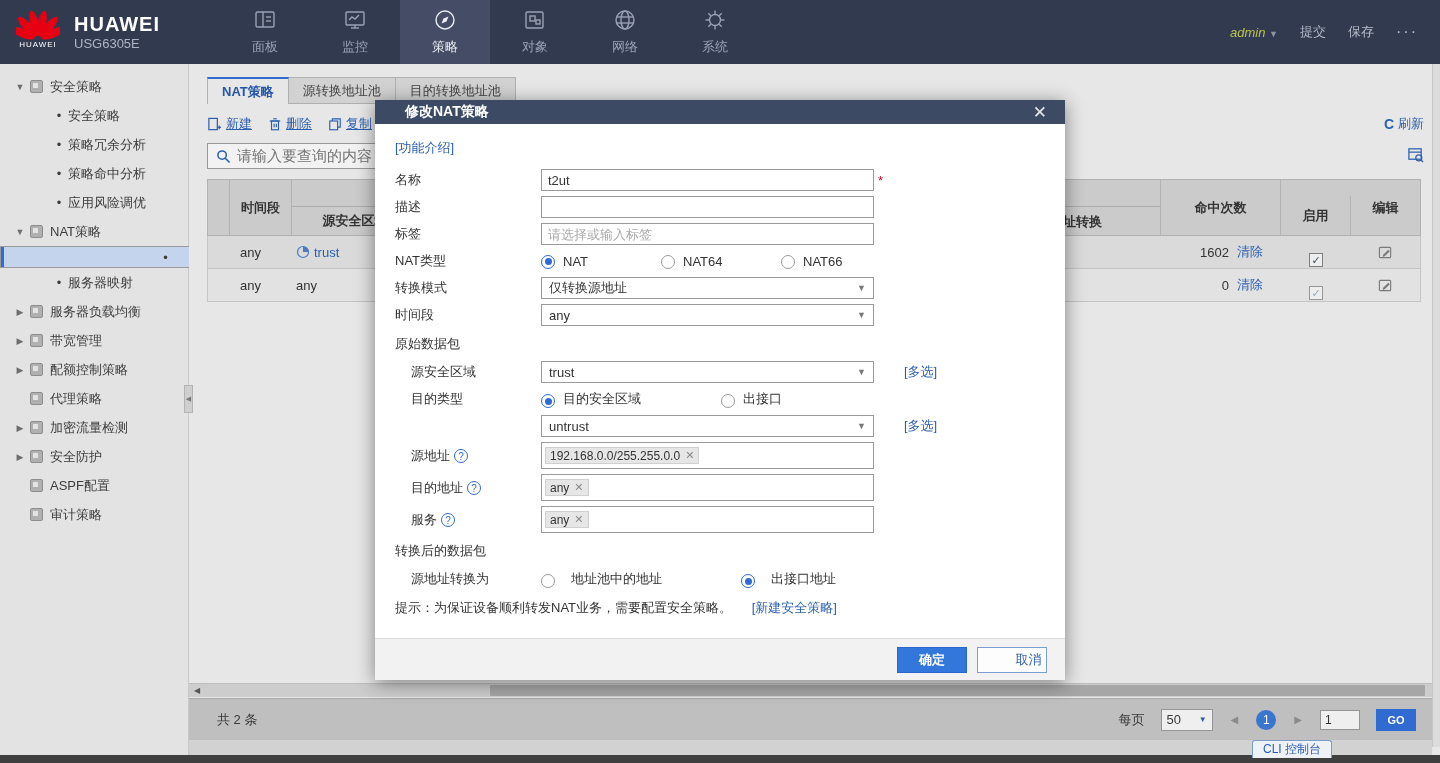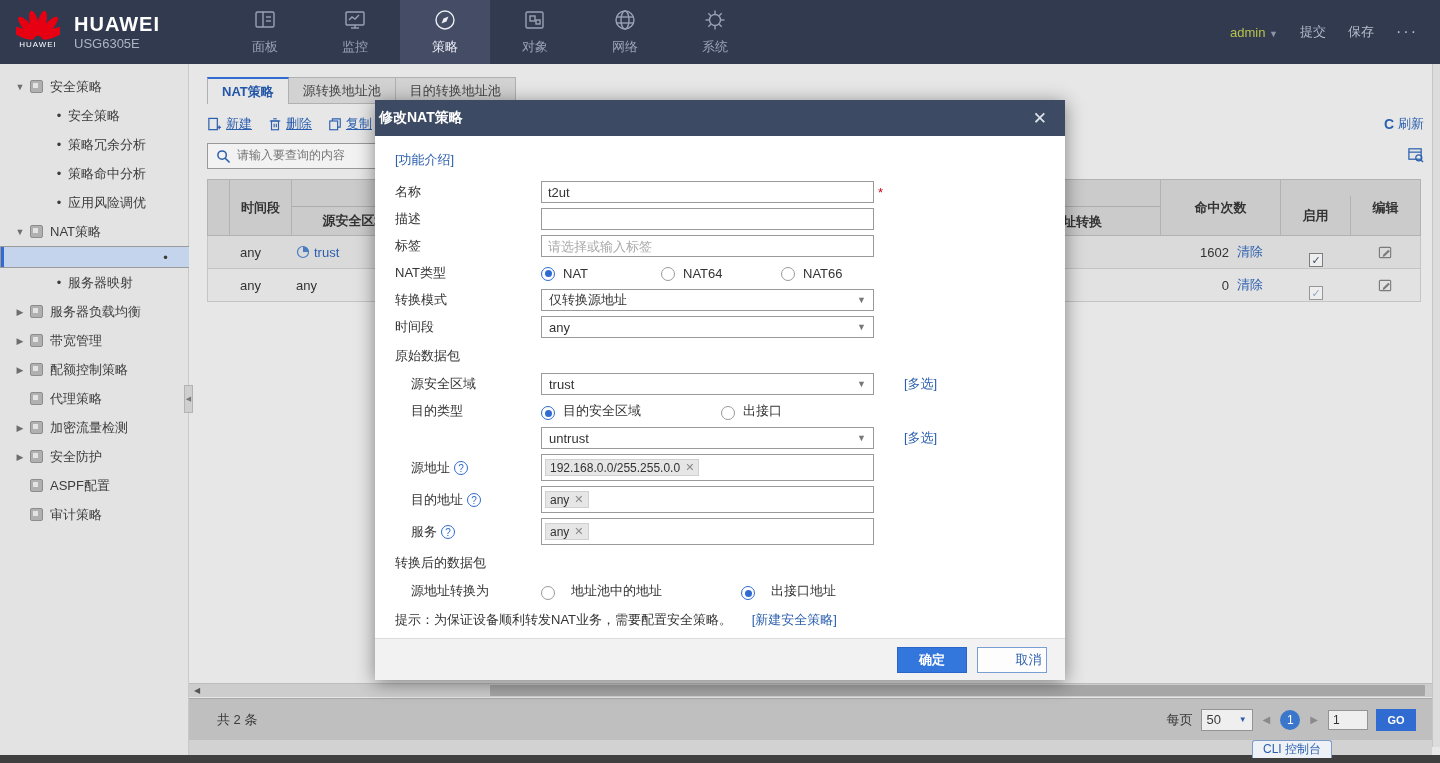--- a/index.html
+++ b/index.html
@@ -12,21 +12,21 @@
   .logo { width:52px; height:48px; display:flex; flex-direction:column; align-items:center; }
   .logo small { color:#fff; font-size:8px; letter-spacing:1px; margin-top:-2px; }
   .brand-text .bn { color:#fff; font-size:20px; font-weight:bold; letter-spacing:1px; }
   .brand-text .bm { color:#aeb4c4; font-size:13px; }
   .nav { display:flex; height:64px; }
   .nav-item { width:90px; height:64px; display:flex; flex-direction:column; align-items:center; justify-content:center; gap:3px; color:#9aa1b4; font-size:13px; cursor:pointer; }
   .nav-item svg { stroke:#9aa1b4; }
   .nav-item.active { background:#454d66; color:#eceef4; }
   .nav-item.active svg { stroke:#eceef4; }
   .top-right { margin-left:auto; display:flex; align-items:center; gap:22px; padding-right:22px; color:#b7bccb; font-size:13px; }
-  .top-user { color:#b8c24d; cursor:pointer; }
+  .top-user { color:#b8c24d; cursor:pointer;font-style:italic; }
   .top-user .car { color:#8d94a8; font-size:9px; }
   .top-link { cursor:pointer; }
   .top-more { font-size:16px; letter-spacing:2px; cursor:pointer; }
 
   
   .sidebar { position:absolute; top:64px; left:0; width:189px; height:691px; background:#e3e3e3; border-right:1px solid #c9c9c9; padding-top:8px; font-size:13px; color:#3c3c3c; }
   .side-item { display:flex; align-items:center; height:29px; cursor:pointer; position:relative; }
   .side-item .tri { width:12px; font-size:9px; color:#6e6e6e; text-align:center; margin-left:14px; }
   .side-item.leaf .tri { visibility:hidden; }
   .gicon { width:13px; height:13px; border:1px solid #8d8d8d; border-radius:2px; background:#b0b0b0; margin:0 7px 0 4px; position:relative; flex:none; }
@@ -47,21 +47,21 @@
   .tab:first-child { border-left:1px solid #b0b0b0; }
   .tab.active { background:#e7e7e7; border-top:2px solid #2f6bd0; border-bottom:none; color:#2456a8; font-weight:bold; }
 
   .toolbar { position:absolute; top:47px; left:18px; right:16px; height:26px; display:flex; align-items:center; gap:16px; font-size:13px; color:#2b5fae; }
   .tool { display:flex; align-items:center; gap:4px; cursor:pointer;text-decoration:underline; }
   .tool-refresh { margin-left:auto; display:flex; align-items:center; gap:4px; cursor:pointer; }
   .cglyph { font-weight:bold; font-size:14px; }
 
   .searchrow { position:absolute; top:79px; left:18px; right:16px; height:26px; display:flex; align-items:center; }
   .searchbox { width:300px; height:26px; background:#f2f2f2; border:1px solid #9a9a9a; display:flex; align-items:center; gap:6px; padding:0 8px; }
-  .searchbox input { border:none; outline:none; background:transparent; font-size:12px; color:#be185d; width:240px; font-family:Liberation Mono, monospace; }
+  .searchbox input { border:none; outline:none; background:transparent; font-size:15px; color:#be185d; width:240px; font-family:Liberation Serif, serif; }
   .filter-ic { margin-left:auto; cursor:pointer; }
 
   .tbl { position:absolute; top:115px; left:18px; width:1214px; font-size:13px; color:#333; }
   .tbl-head { display:flex; height:57px; background:#cbcbcb; border:1px solid #b2b2b2; }
   .th, .th-group, .th-mid { border-right:1px solid #b2b2b2; }
   .c-sp { width:22px; flex:none; }
   .c-time { width:62px; flex:none; }
   .c-zone { width:127px; flex:none; }
   .c-mid { flex:1; position:relative; }
   .c-hits { width:120px; flex:none; }
@@ -85,35 +85,35 @@
   .td-center { justify-content:center; }
   .cbx { width:14px; height:14px; border:1px solid #7d7d7d; background:#eee; display:flex; align-items:center; justify-content:center; font-size:11px; color:#3c4f66; cursor:pointer; }
   .cbx.dim { color:#93a7bd; border-color:#979797; }
 
   .hscroll { position:absolute; top:619px; left:0; width:1243px; height:14px; background:#cdcdcd; border-top:1px solid #bdbdbd; display:flex; }
   .hs-arrow { width:16px; height:100%; display:flex; align-items:center; justify-content:center; font-size:8px; color:#555; cursor:pointer; }
   .hs-track { position:relative; flex:1; }
   .hs-thumb { position:absolute; left:285px; top:1px; height:11px; width:935px; background:#a6a6a6; border-radius:1px; cursor:pointer; }
 
   .pagebar { position:absolute; top:634px; left:0; width:1243px; height:42px; background:#bfbfbf; border-top:1px solid #a8a8a8; display:flex; align-items:center; padding:0 16px 0 28px; font-size:13px; color:#3a3a3a; }
-  .pag-right { margin-left:auto; display:flex; align-items:center; gap:8px; }
+  .pag-right { margin-left:auto; display:flex; align-items:center; gap:16px; }
   .pp-select { width:52px; height:22px; background:#efefef; border:1px solid #949494; display:flex; align-items:center; justify-content:space-between; padding:0 5px; cursor:pointer; }
   .pp-select .car { font-size:8px; color:#2b5fae; }
   .pg-arrow { color:#8a8a8a; font-size:10px; cursor:pointer; padding:0 2px; }
   .pg-circle { width:20px; height:20px; border-radius:50%; background:#3a77cc; color:#fff; display:flex; align-items:center; justify-content:center; font-size:12px; cursor:pointer; }
   .pg-input { width:40px; height:20px; border:1px solid #949494; background:#efefef; font-size:12px; padding:0 4px; font-family:inherit; color:#333; }
   .go-btn { width:40px; height:22px; background:#2f6bd0; color:#fff; border:none; font-size:11px; font-weight:bold; cursor:pointer; font-family:inherit; }
   .substrip { position:absolute; top:676px; left:0; width:1243px; height:15px; background:#d2d2d2; }
 
   .cli-tab { position:absolute; left:1252px; top:740px; width:80px; height:18px; background:#eef1f5; border:1px solid #7d9cc9; border-bottom:none; border-radius:3px 3px 0 0; color:#2b5fae; font-size:12px; display:flex; align-items:center; justify-content:center; cursor:pointer; z-index:4; }
   .bottom-dark { position:absolute; left:0; bottom:0; width:1440px; height:8px; background:#3f3f3f; z-index:3; }
 
   
   .dialog { position:absolute; left:375px; top:100px; width:690px; height:580px; background:#fff; box-shadow:0 3px 18px rgba(0,0,0,.45); z-index:10; }
-  .dlg-head { height:36px; background:#3d4a63; display:flex; align-items:center; padding:0 12px 0 4px;justify-content:flex-end; }
+  .dlg-head { height:24px; background:#3d4a63; display:flex; align-items:center; padding:0 12px 0 30px;justify-content:flex-end; }
   .dlg-title { color:#fff; font-size:14px; font-weight:bold; }
   .dlg-close { margin-left:auto; color:#dfe3ea; font-size:17px; cursor:pointer; padding:0 6px; }
   .dlg-body { padding:15px 20px 0 20px; font-size:13px; color:#333; }
   .intro-link { color:#2b5fae; cursor:pointer; display:inline-block; margin-bottom:12px; }
   .frow { display:flex; align-items:center; margin-bottom:5px; min-height:22px; }
   .flabel { width:146px; flex:none; color:#333; }
   .flabel.ind { padding-left:16px; }
   .fctl { width:333px; flex:none; display:flex; align-items:center; }
   .tin { width:333px; height:22px; border:1px solid #9a9a9a; font-size:13px; padding:0 6px; font-family:inherit; color:#333; background:#fff; }
   .tin::placeholder { color:#a9a9a9; }

